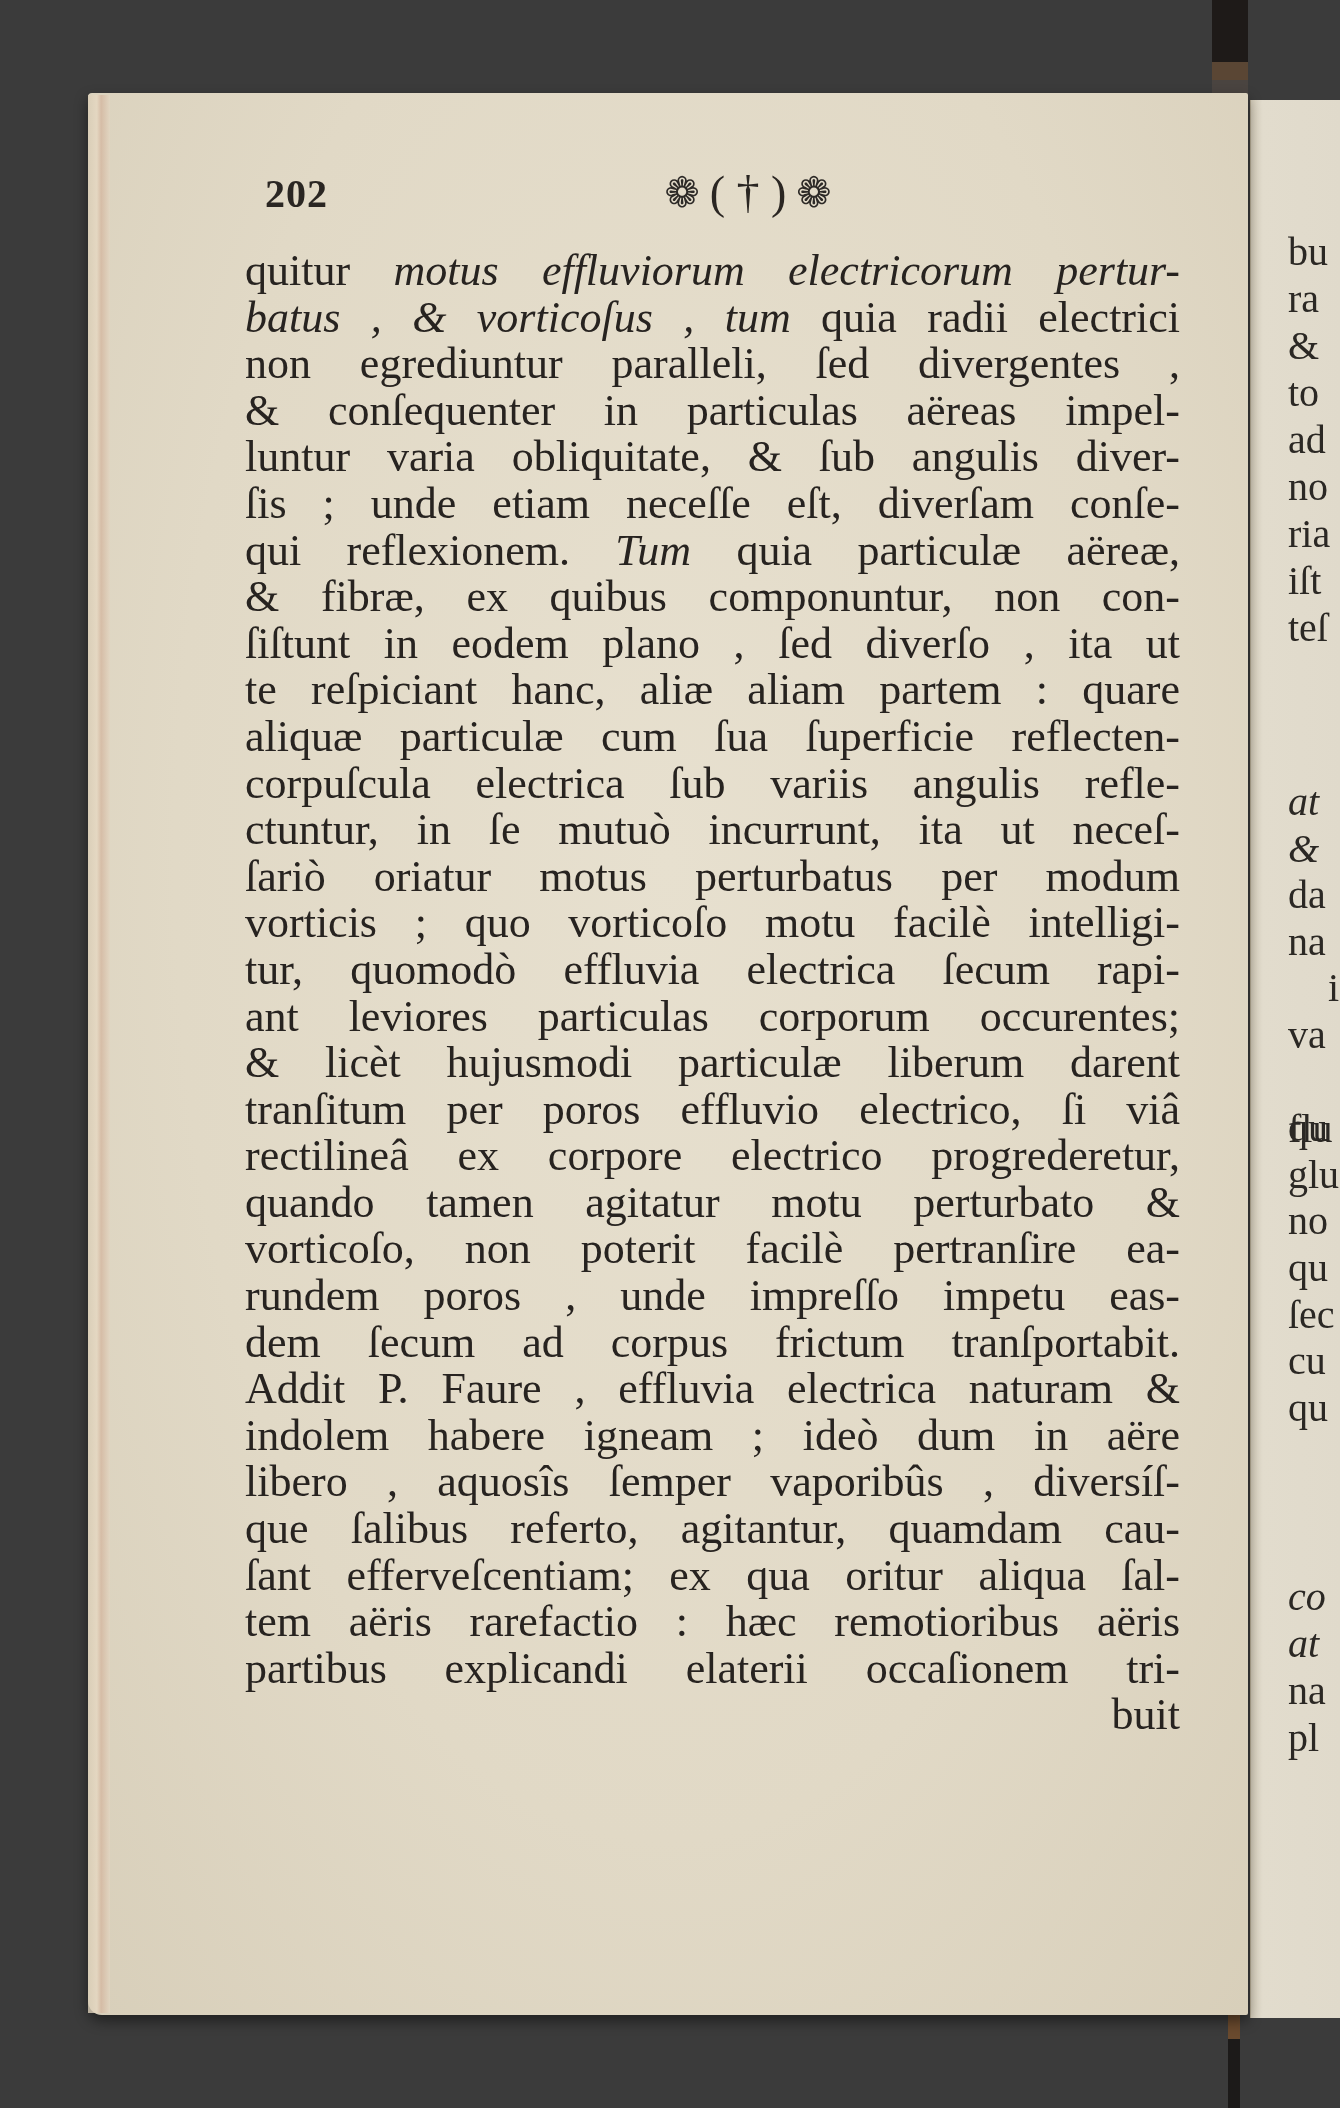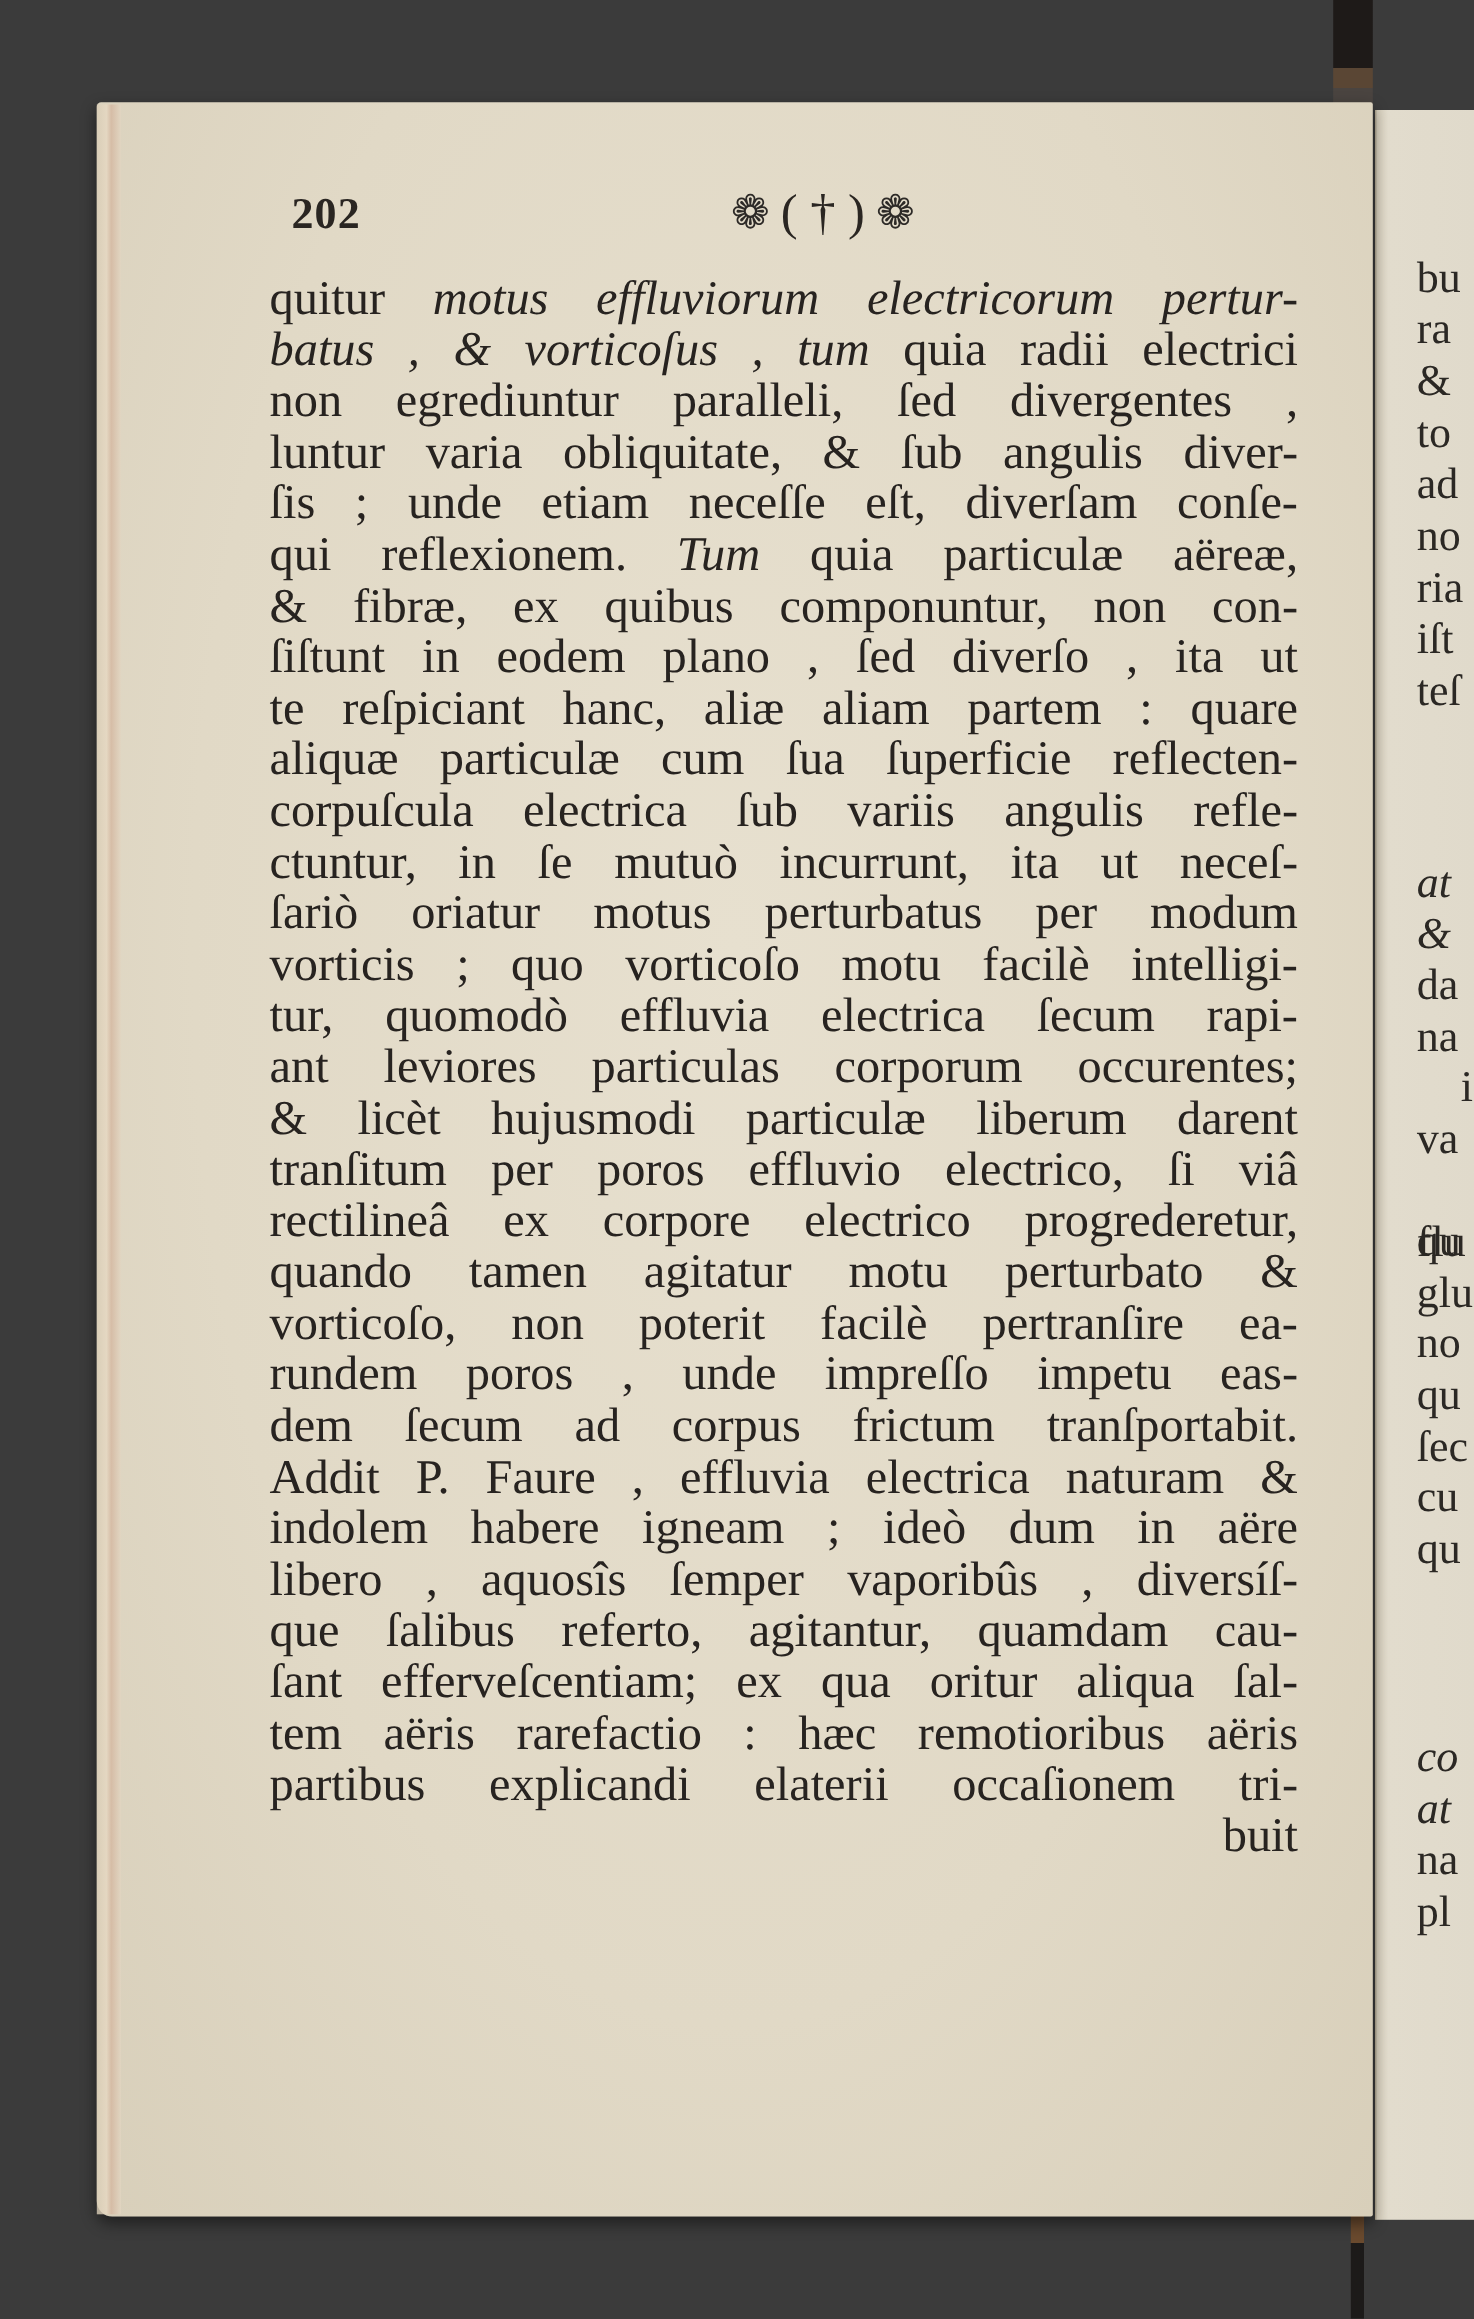--- a/index.html
+++ b/index.html
@@ -83,20 +83,21 @@
     <span class="rosette">❁</span>
     <span>( † )</span>
     <span class="rosette">❁</span>
   </span>
 </div>
 
 <div class="body-text" id="body">
     <span class="line"><span>quitur </span><i>motus effluviorum electricorum pertur-</i></span>
     <span class="line"><i>batus , &amp; vorticoſus , tum</i><span> quia radii electrici</span></span>
     <span class="line"><span>non egrediuntur paralleli, ſed divergentes ,</span></span>
+    <span class="line"><span>&amp; conſequenter in particulas aëreas impel-</span></span>
     <span class="line"><span>luntur varia obliquitate, &amp; ſub angulis diver-</span></span>
     <span class="line"><span>ſis ; unde etiam neceſſe eſt, diverſam conſe-</span></span>
     <span class="line"><span>qui reflexionem. </span><i>Tum</i><span> quia particulæ aëreæ,</span></span>
     <span class="line"><span>&amp; fibræ, ex quibus componuntur, non con-</span></span>
     <span class="line"><span>ſiſtunt in eodem plano , ſed diverſo , ita ut</span></span>
     <span class="line"><span>te reſpiciant hanc, aliæ aliam partem : quare</span></span>
     <span class="line"><span>aliquæ particulæ cum ſua ſuperficie reflecten-</span></span>
     <span class="line"><span>corpuſcula electrica ſub variis angulis refle-</span></span>
     <span class="line"><span>ctuntur, in ſe mutuò incurrunt, ita ut neceſ-</span></span>
     <span class="line"><span>ſariò oriatur motus perturbatus per modum</span></span>

